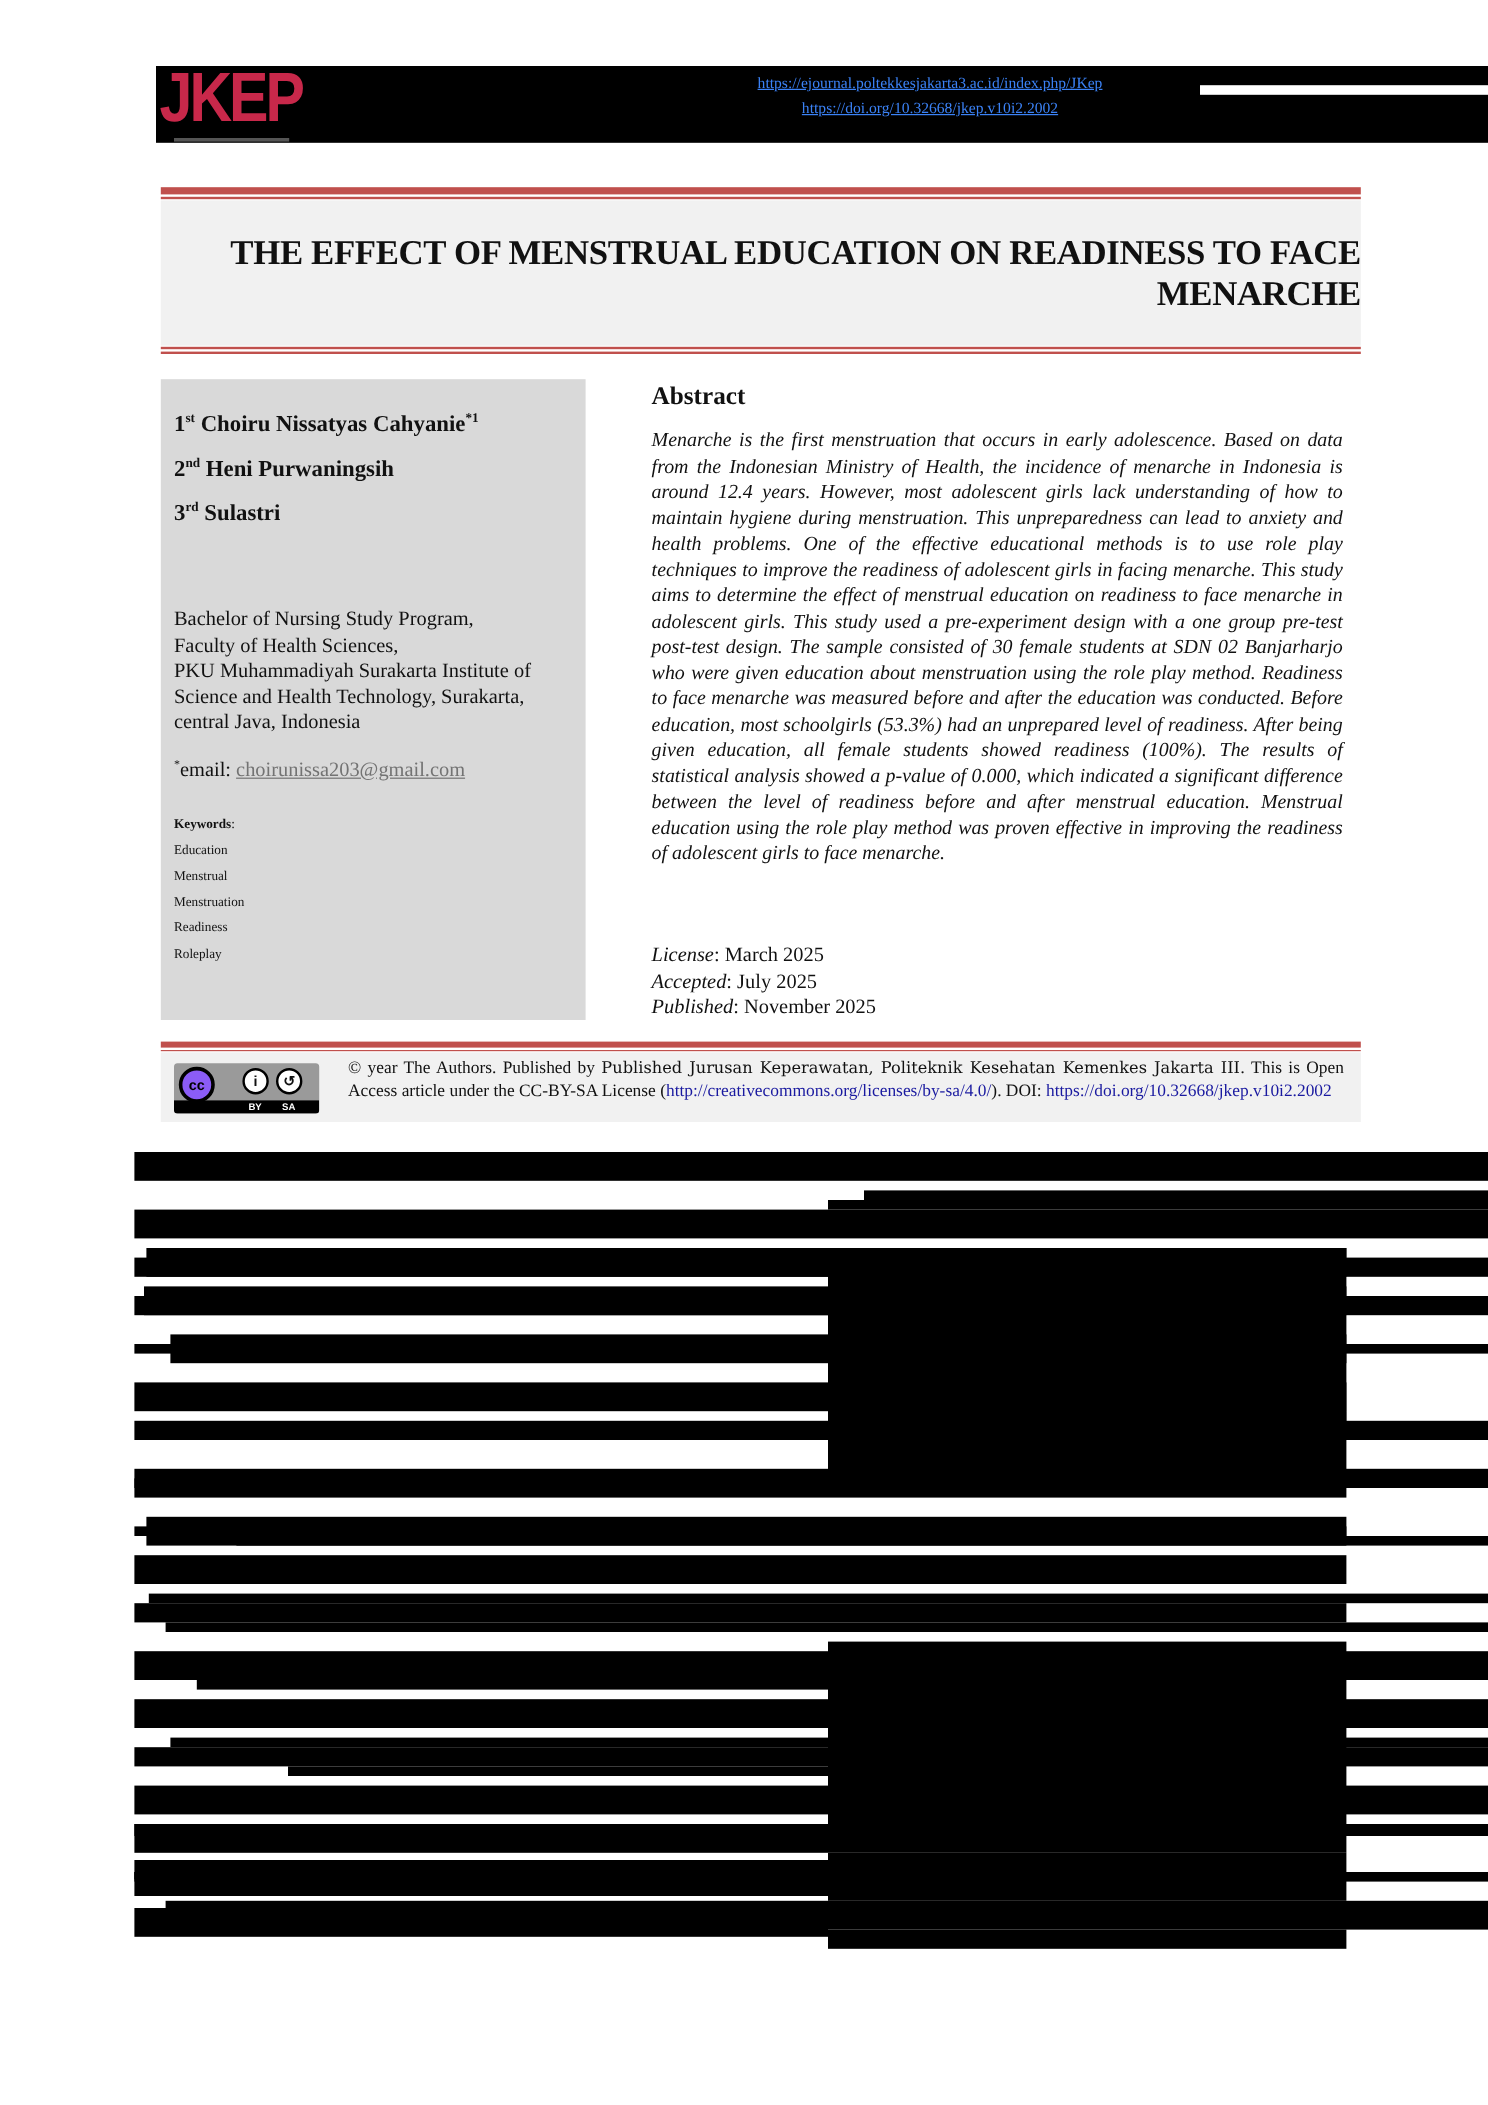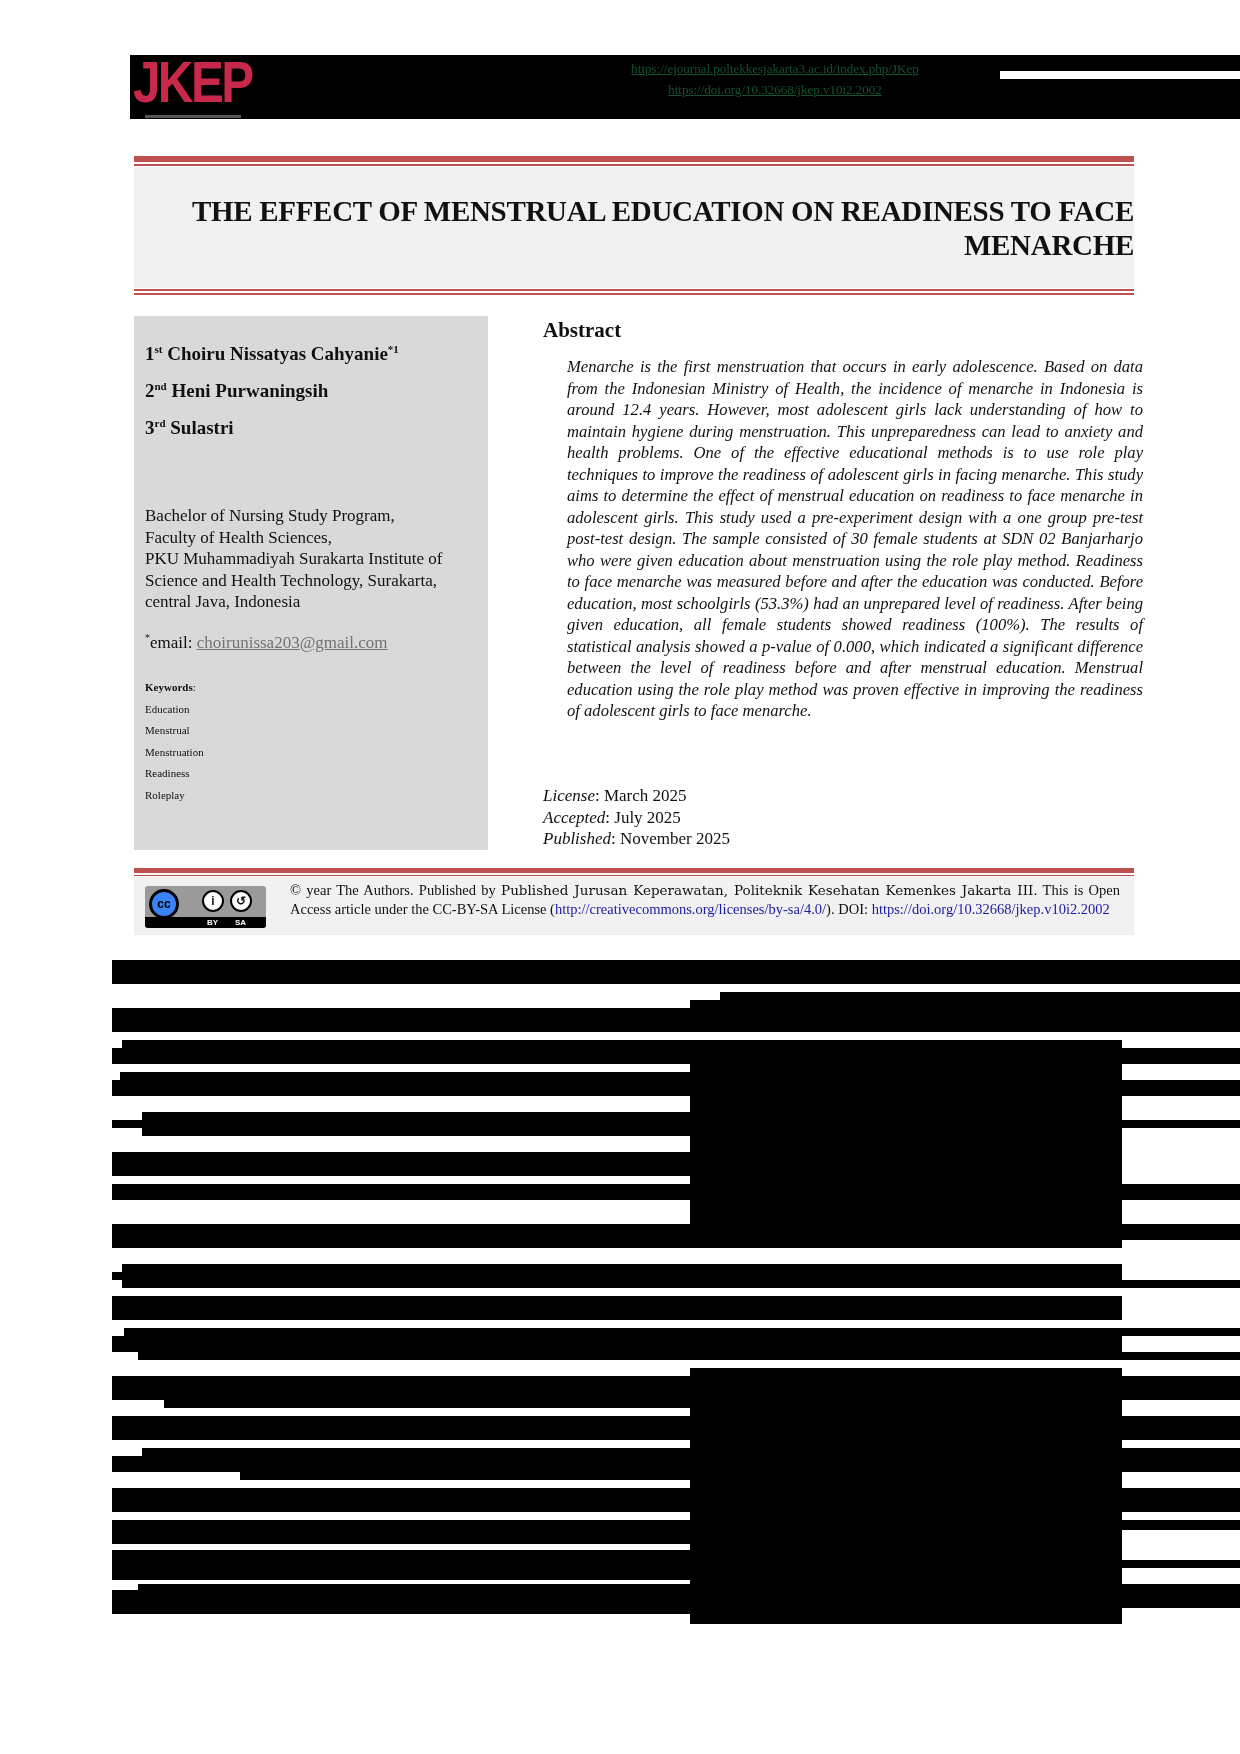--- a/index.html
+++ b/index.html
@@ -9,21 +9,21 @@
   
   .header-bar { position: absolute; left: 130px; top: 55px; width: 1110px; height: 64px; background: #000; }
   .header-strip { position: absolute; left: 1000px; top: 71px; width: 240px; height: 8px; background: #fff; }
   .logo { position: absolute; left: 127px; top: 52px; width: 130px; height: 70px; }
   .logo-text { position: absolute; left: 6px; top: -4px; font-family: "Liberation Sans", sans-serif;
                font-weight: bold; font-size: 58px; letter-spacing: -3px; color: #c8284a;
                transform: scaleX(0.85); transform-origin: left; }
   .logo-sub { position: absolute; left: 18px; top: 63px; width: 96px; height: 3px; background: #555; }
   .header-links { position: absolute; left: 560px; top: 58px; width: 430px; text-align: center;
                   font-size: 13px; line-height: 21px; }
-  .header-links a { color: #14532d; text-decoration: underline; display: block; }
+  .header-links a { color: #3b82f6; text-decoration: underline; display: block; }
 
   
   .title-box { position: absolute; left: 134px; top: 156px; width: 1000px; height: 140px; background: #f1f1f1; }
   .rule-thick { position: absolute; left: 134px; width: 1000px; height: 6px; background: #c0504d; }
   .rule-thin { position: absolute; left: 134px; width: 1000px; height: 2px; background: #c0504d; }
   .title { position: absolute; left: 134px; top: 194px; width: 1000px; text-align: right;
            font-weight: bold; font-size: 29px; line-height: 34px; letter-spacing: -0.3px; }
 
   
   .side { position: absolute; left: 134px; top: 316px; width: 354px; height: 534px; background: #d9d9d9; }
@@ -33,32 +33,32 @@
   .affil { position: absolute; left: 145px; top: 505px; font-size: 17px; line-height: 21.5px; width: 340px; }
   .email { position: absolute; left: 145px; top: 632px; font-size: 17px; }
   .email sup { font-size: 10px; }
   .email a { color: #737373; text-decoration: underline; }
   .keywords { position: absolute; left: 145px; top: 677px; font-size: 11px; line-height: 21.5px; }
   .keywords .kw-label { font-weight: bold; }
 
   
   .abs-heading { position: absolute; left: 543px; top: 318px; font-weight: bold; font-size: 21px; }
   .abs-text { position: absolute; left: 543px; top: 356px; width: 576px; font-style: italic;
-              font-size: 16.6px; line-height: 21.5px; text-align: justify; margin-left: 24px; }
+              font-size: 16.6px; line-height: 21.5px; text-align: justify; }
   .dates { position: absolute; left: 543px; top: 785px; font-size: 17px; line-height: 21.5px; }
   .dates i { font-style: italic; }
 
   
   .lic-thick { position: absolute; left: 134px; top: 868px; width: 1000px; height: 5px; background: #c0504d; }
   .lic-thin { position: absolute; left: 134px; top: 875px; width: 1000px; height: 1px; background: #c0504d; }
   .lic-box { position: absolute; left: 134px; top: 877px; width: 1000px; height: 58px; background: #f1f1f1; }
   .cc-badge { position: absolute; left: 145px; top: 886px; width: 121px; height: 42px; background: #9a9a9a;
               border-radius: 3px; overflow: hidden; }
   .cc-badge .bottom { position: absolute; left: 0; bottom: 0; width: 100%; height: 11px; background: #000; }
-  .cc-circle { position: absolute; width: 30px; height: 30px; border-radius: 50%; background: #3b82f6;
+  .cc-circle { position: absolute; width: 30px; height: 30px; border-radius: 50%; background: #8b5cf6;
                border: 3px solid #000; box-sizing: border-box; font: bold 12px "Liberation Sans", sans-serif;
                text-align: center; line-height: 24px; color: #000; }
   .cc-small { position: absolute; width: 22px; height: 22px; border-radius: 50%; background: #fff;
               border: 2px solid #000; box-sizing: border-box; font: bold 12px "Liberation Sans", sans-serif;
               text-align: center; line-height: 18px; }
   .cc-lbl { position: absolute; bottom: 0; font: bold 8px "Liberation Sans", sans-serif; color: #fff; line-height: 11px; }
   .lic-text { position: absolute; left: 290px; top: 881px; width: 830px; font-size: 14.5px; line-height: 19px;
               text-align: justify; }
   .lic-text .pub { font-family: "DejaVu Serif", serif; font-size: 13.5px; }
   .lic-text a { color: #1a1aa0; text-decoration: none; }

